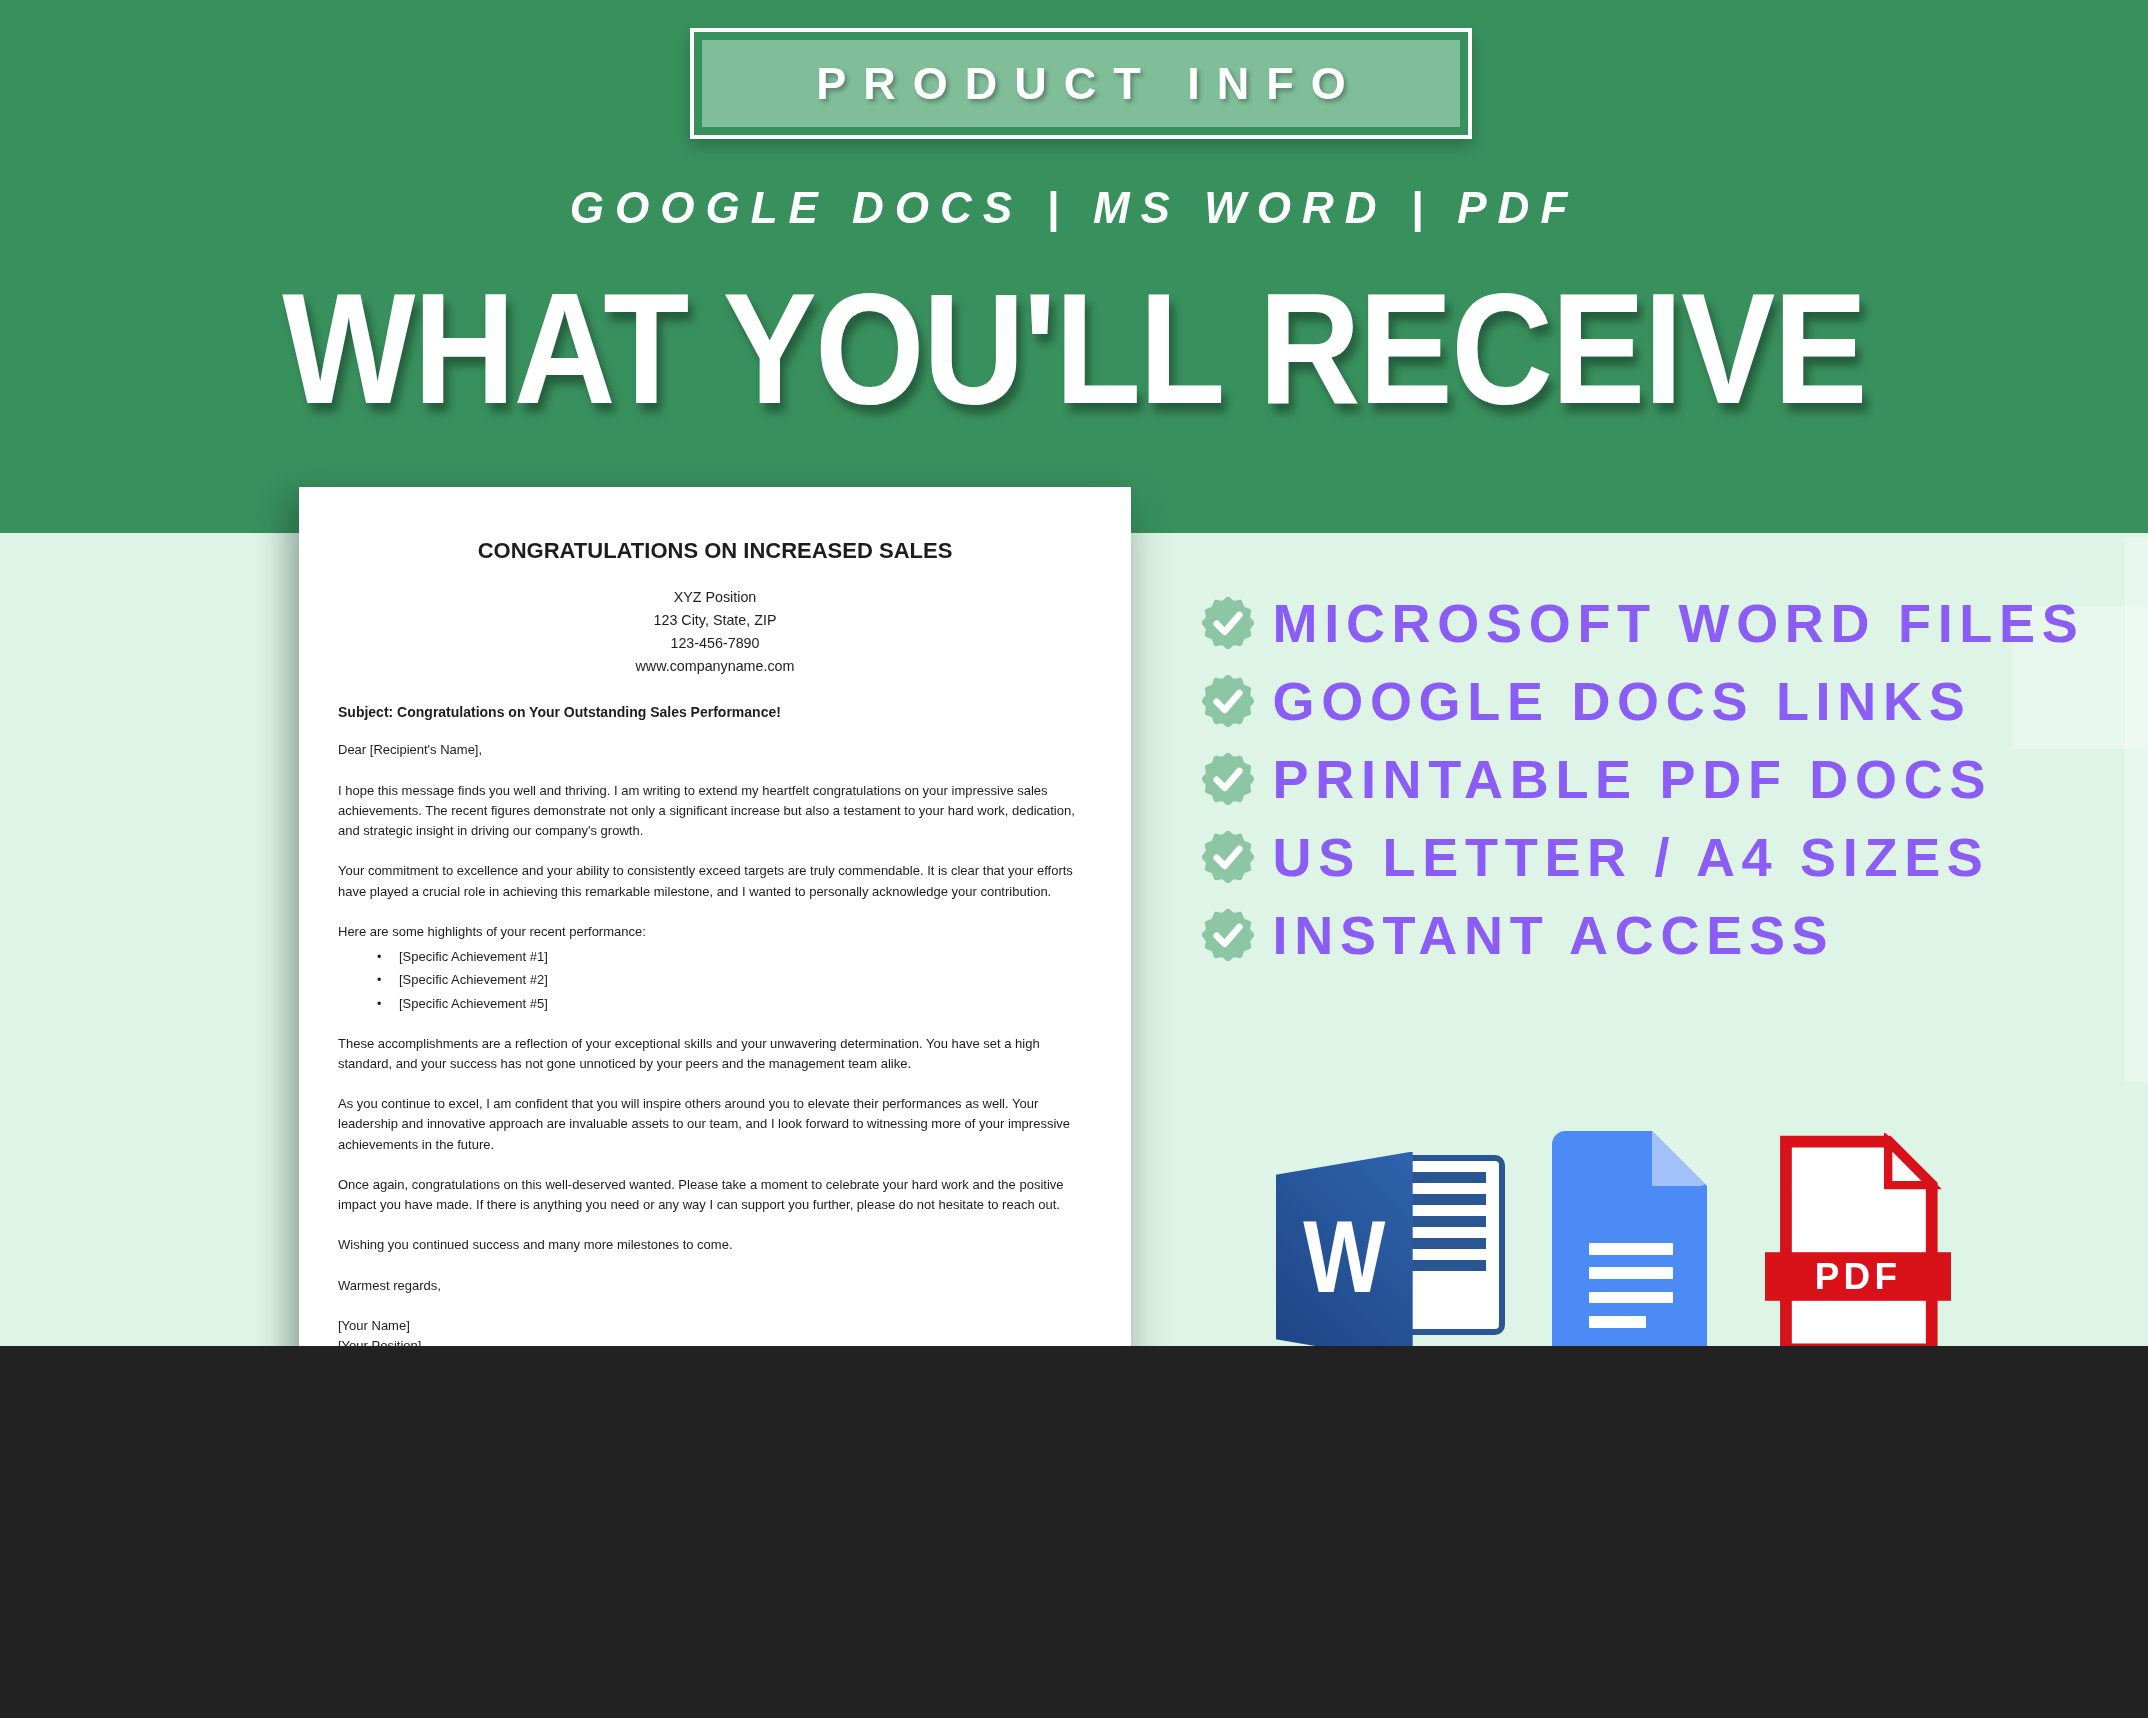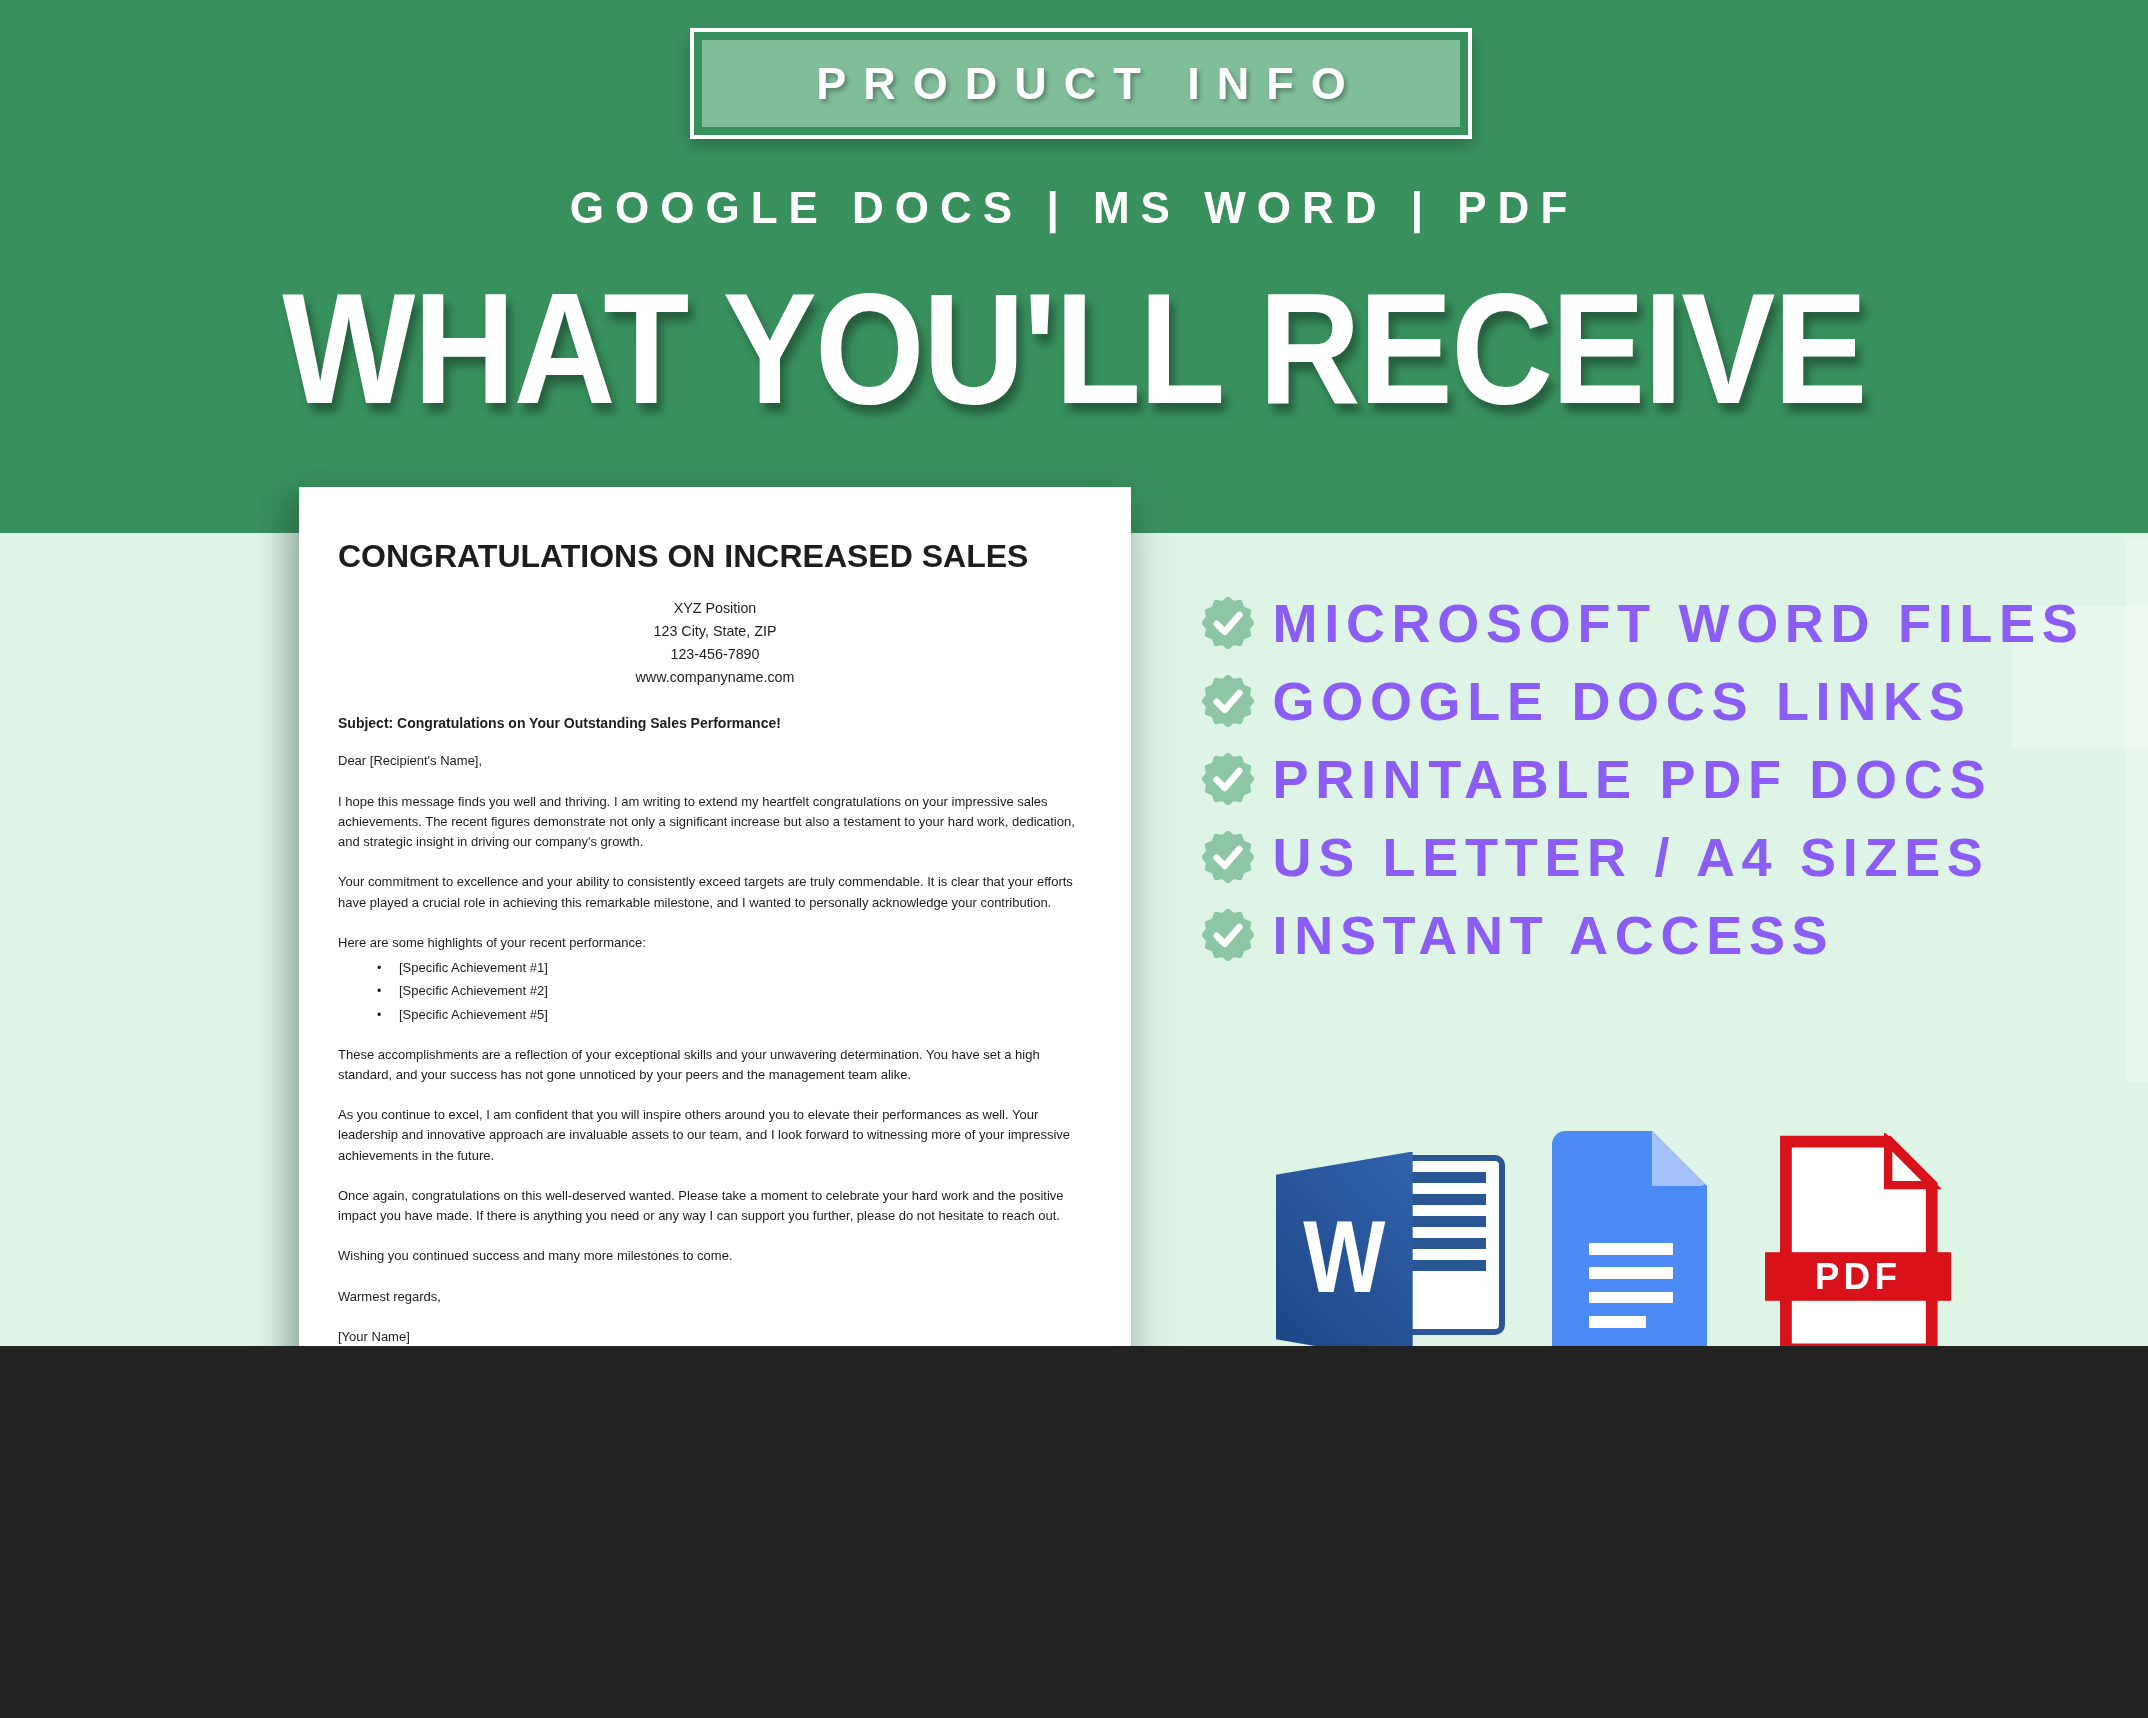--- a/index.html
+++ b/index.html
@@ -29,37 +29,37 @@
   .badge-fill{
     flex:1;margin:7.6px;background:#80bd99;
     display:flex;align-items:center;justify-content:center;
   }
   .badge-text{
     color:#fff;font-size:45px;font-weight:bold;letter-spacing:17px;text-indent:17px;
     text-shadow:2.5px 3.4px 4.2px rgba(0,0,0,0.30);
   }
   .formats{
     position:absolute;left:0;top:183px;width:2148px;text-align:center;
-    color:#fff;font-size:44px;font-weight:600;letter-spacing:11px;
+    color:#fff;font-size:44px;font-weight:600;letter-spacing:11px;font-style:italic;
   }
   .hero-title{
     position:absolute;left:0;top:270px;width:2148px;text-align:center;
     color:#fff;font-size:141px;font-weight:800;letter-spacing:-1.7px;line-height:1;
     transform:scaleY(1.12);transform-origin:center top;
     text-shadow:5px 7.6px 8.4px rgba(0,0,0,0.35);
     white-space:nowrap;
   }
   
   .paper{
     position:absolute;left:299px;top:487px;width:832px;height:1069px;background:#ffffff;
     box-sizing:border-box;padding:39px 39px;
     box-shadow:-15px 8.4px 25px rgba(20,50,35,0.20), 0 20px 40px rgba(20,50,35,0.30);
     color:#1d1d1f;
   }
-  .ltr-title{font-size:32px;font-weight:bold;text-align:left;margin-top:11.7px;letter-spacing:0;}
+  .ltr-title{font-size:22px;font-weight:bold;text-align:center;margin-top:11.7px;letter-spacing:0;}
   .ltr-meta{margin-top:22px;text-align:center;font-size:14.3px;line-height:1.62;}
   .ltr-subject{margin-top:26px;font-size:14px;font-weight:bold;}
   .ltr-p{margin-top:20px;font-size:13px;line-height:1.56;}
   .ltr-list{margin:5px 0 0 0;padding:0 0 0 39px;list-style:none;}
   .ltr-list li{font-size:13px;line-height:1.5;margin-top:3.4px;}
   .ltr-list li::before{content:"•";display:inline-block;width:22px;font-size:12.6px;}
   .ltr-sig div{font-size:13px;line-height:1.5;}
   
   .checklist{position:absolute;left:1202px;top:584px;}
   .chk-row{display:flex;align-items:center;height:78px;gap:18.5px;}

